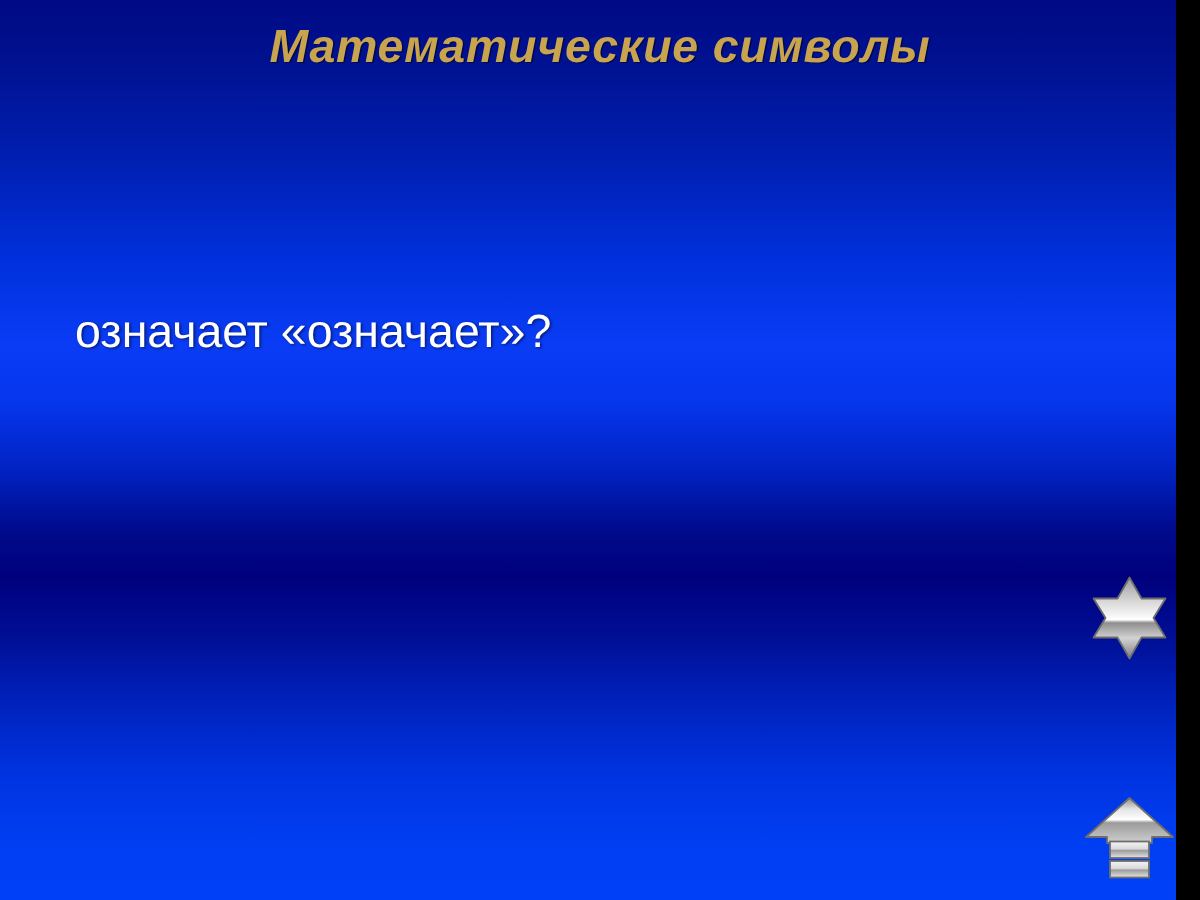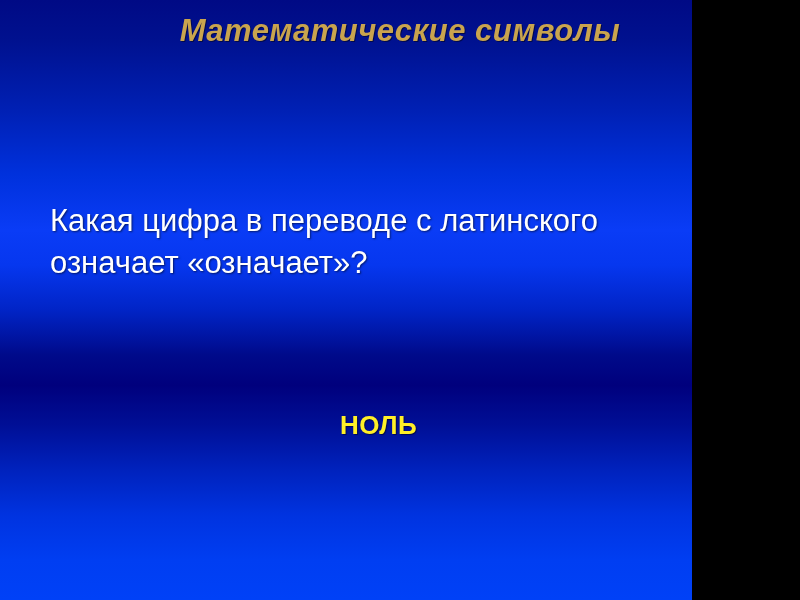--- a/index.html
+++ b/index.html
@@ -6,39 +6,40 @@
     margin: 0;
     padding: 0;
     background: #000;
   }
   body {
     font-family: "Liberation Sans", sans-serif;
   }
 
   #slide {
     position: relative;
-    width: 692px;
+    width: 748px;
     height: 600px;
     overflow: hidden;
     
     background: linear-gradient(to bottom,
       #000a85 0px,
       #00118f 40px,
       #0020b4 110px,
       #0031dd 175px,
       #0a3cf6 230px,
       #0637ef 265px,
       #0124c6 310px,
       #000a8a 355px,
       #00007d 385px,
       #000f96 425px,
       #0022bd 470px,
       #0033e0 515px,
       #003ef2 560px,
       #0041f7 600px);
+    padding-left: 36px;
   }
 
   
   .title {
     position: absolute;
     top: 12px;
     left: 0;
     width: 800px;
     text-align: center;
     font-size: 31px;
@@ -92,25 +93,23 @@
   }
 </style>
 </head>
 <body>
 
 <div id="slide">
 
   <div class="title">Математические символы</div>
 
   <div class="question">
-    <div>Какая цифра в переводе с латинского</div>
     <div>означает «означает»?</div>
   </div>
 
-  <div class="answer">НОЛЬ</div>
 
   <div class="icon-star">
     <svg width="52" height="58" viewBox="0 0 52 58" xmlns="http://www.w3.org/2000/svg">
       <defs>
         <linearGradient id="starGrad" x1="0" y1="0" x2="0" y2="1">
           <stop offset="0%" stop-color="#9a9a9a"></stop>
           <stop offset="30%" stop-color="#d8d8d8"></stop>
           <stop offset="52%" stop-color="#ffffff"></stop>
           <stop offset="56%" stop-color="#8e8e8e"></stop>
           <stop offset="75%" stop-color="#d2d2d2"></stop>

